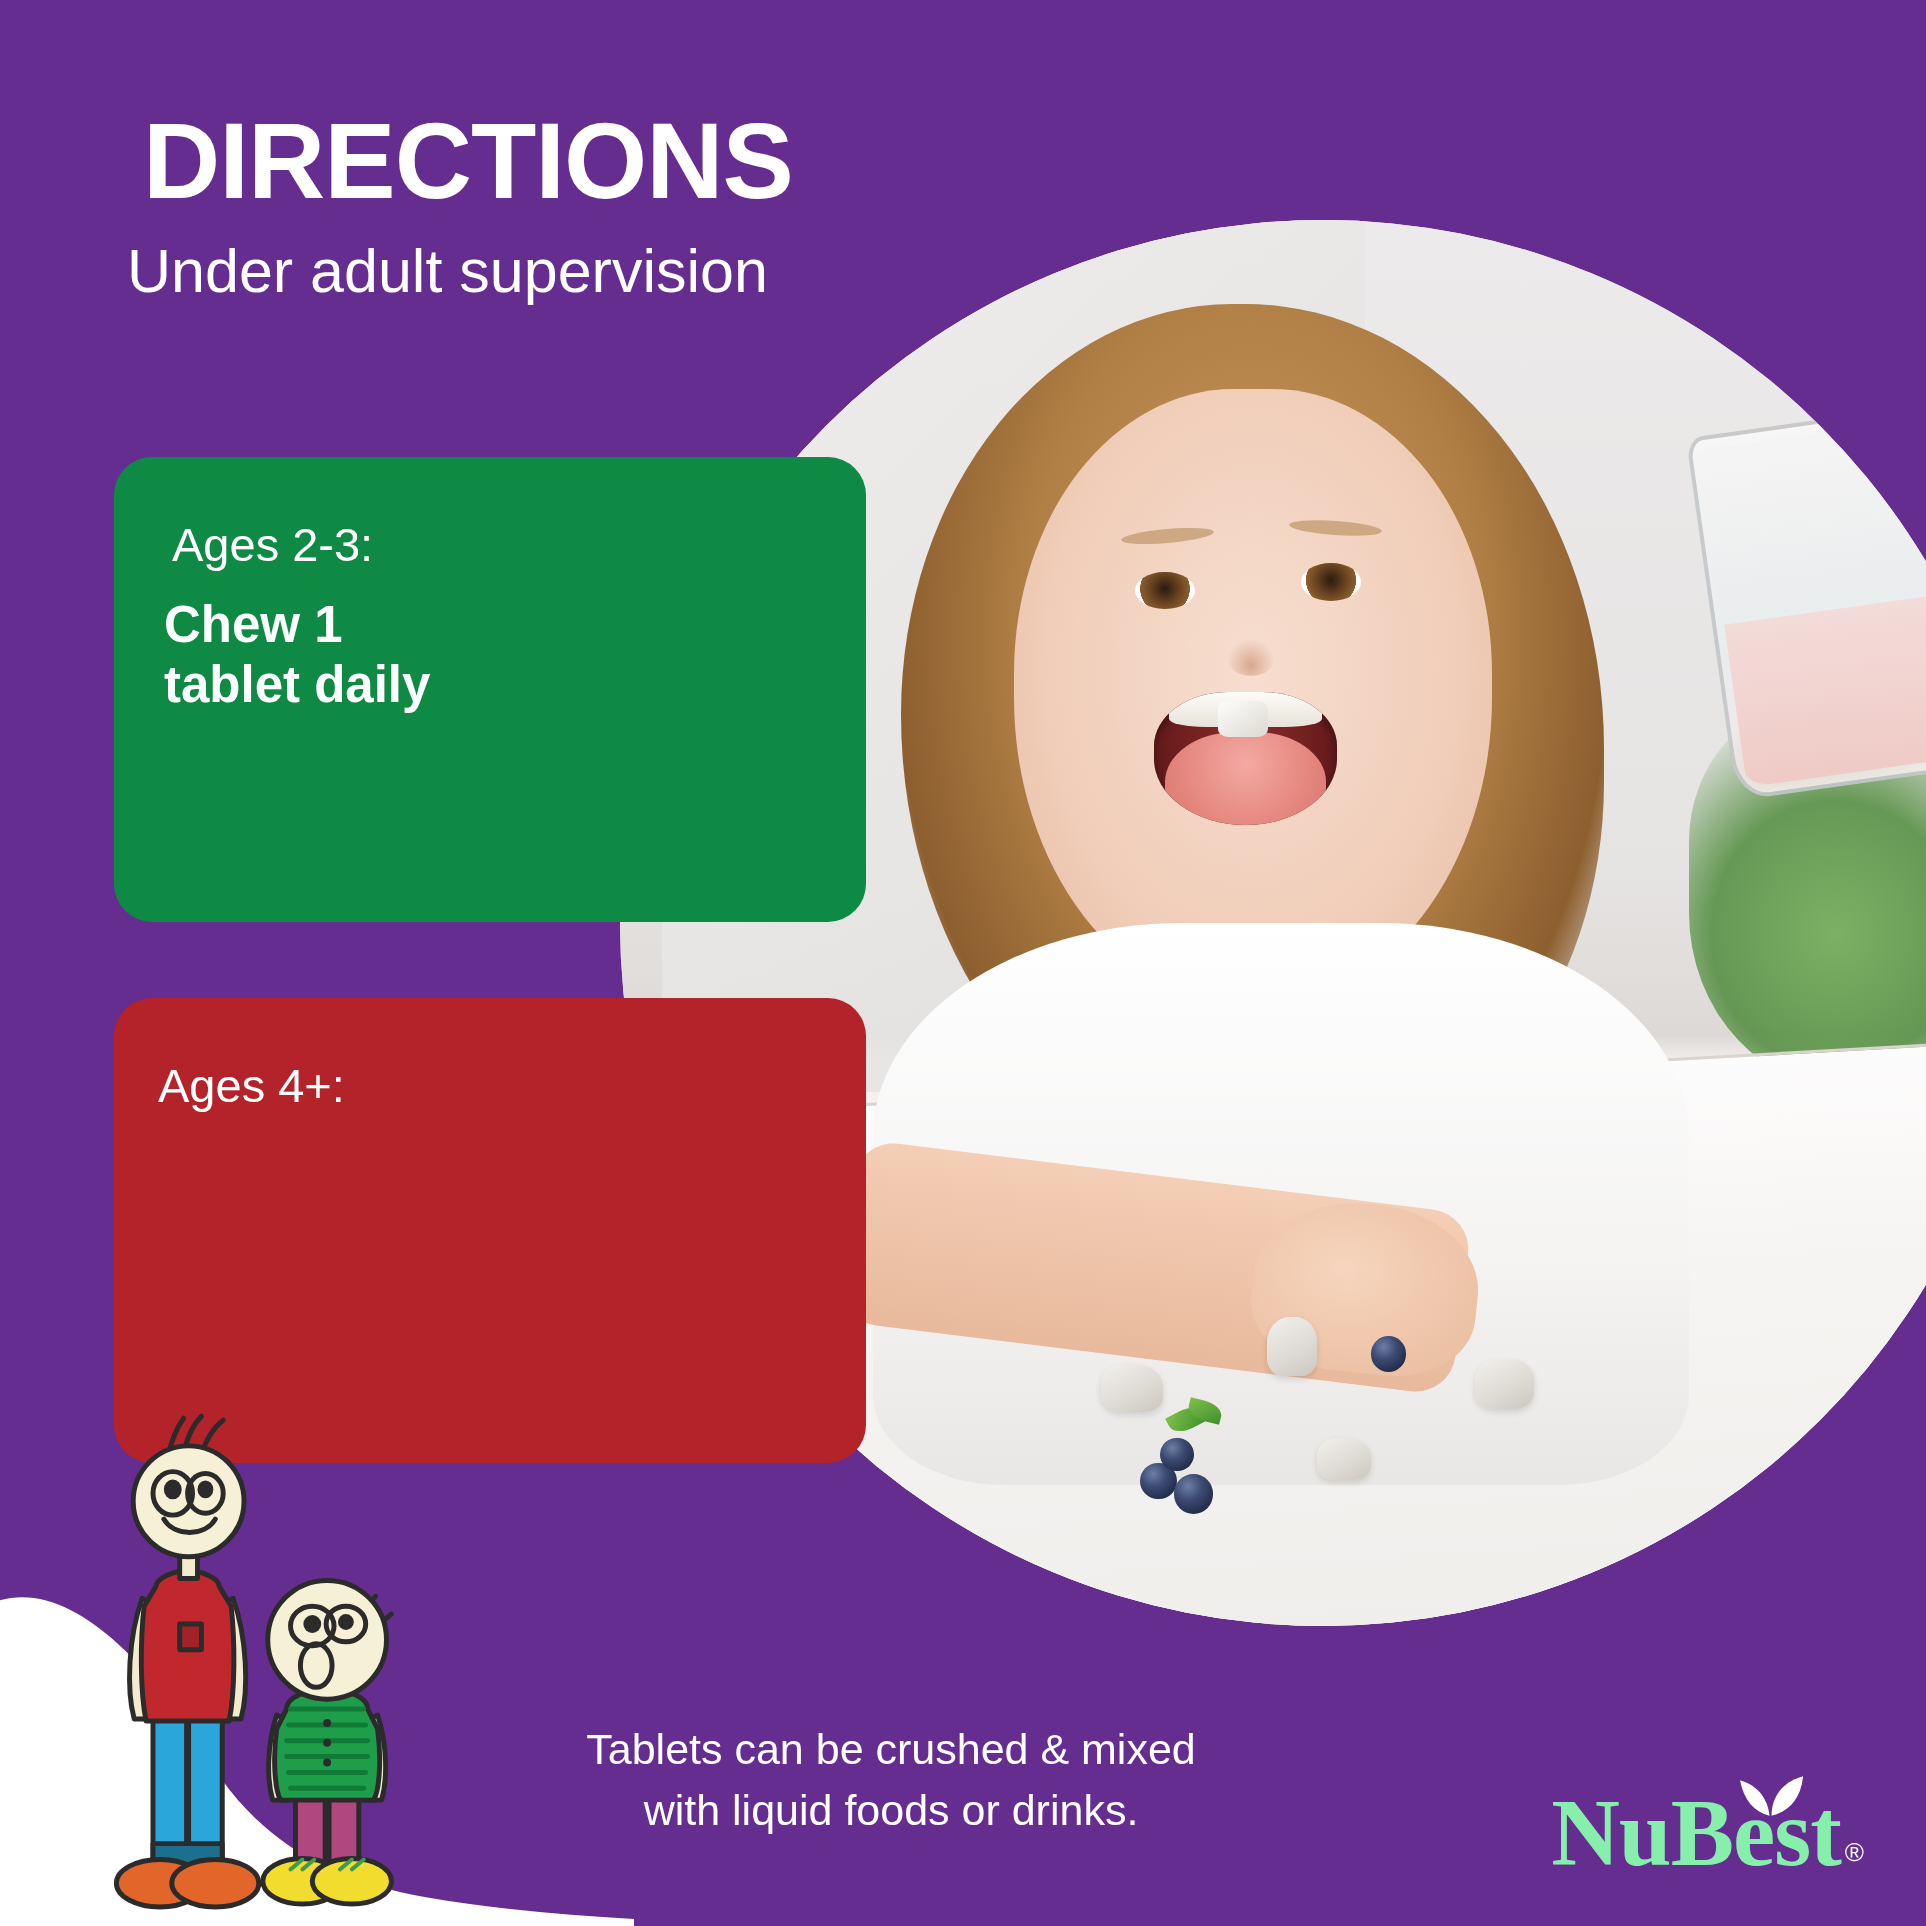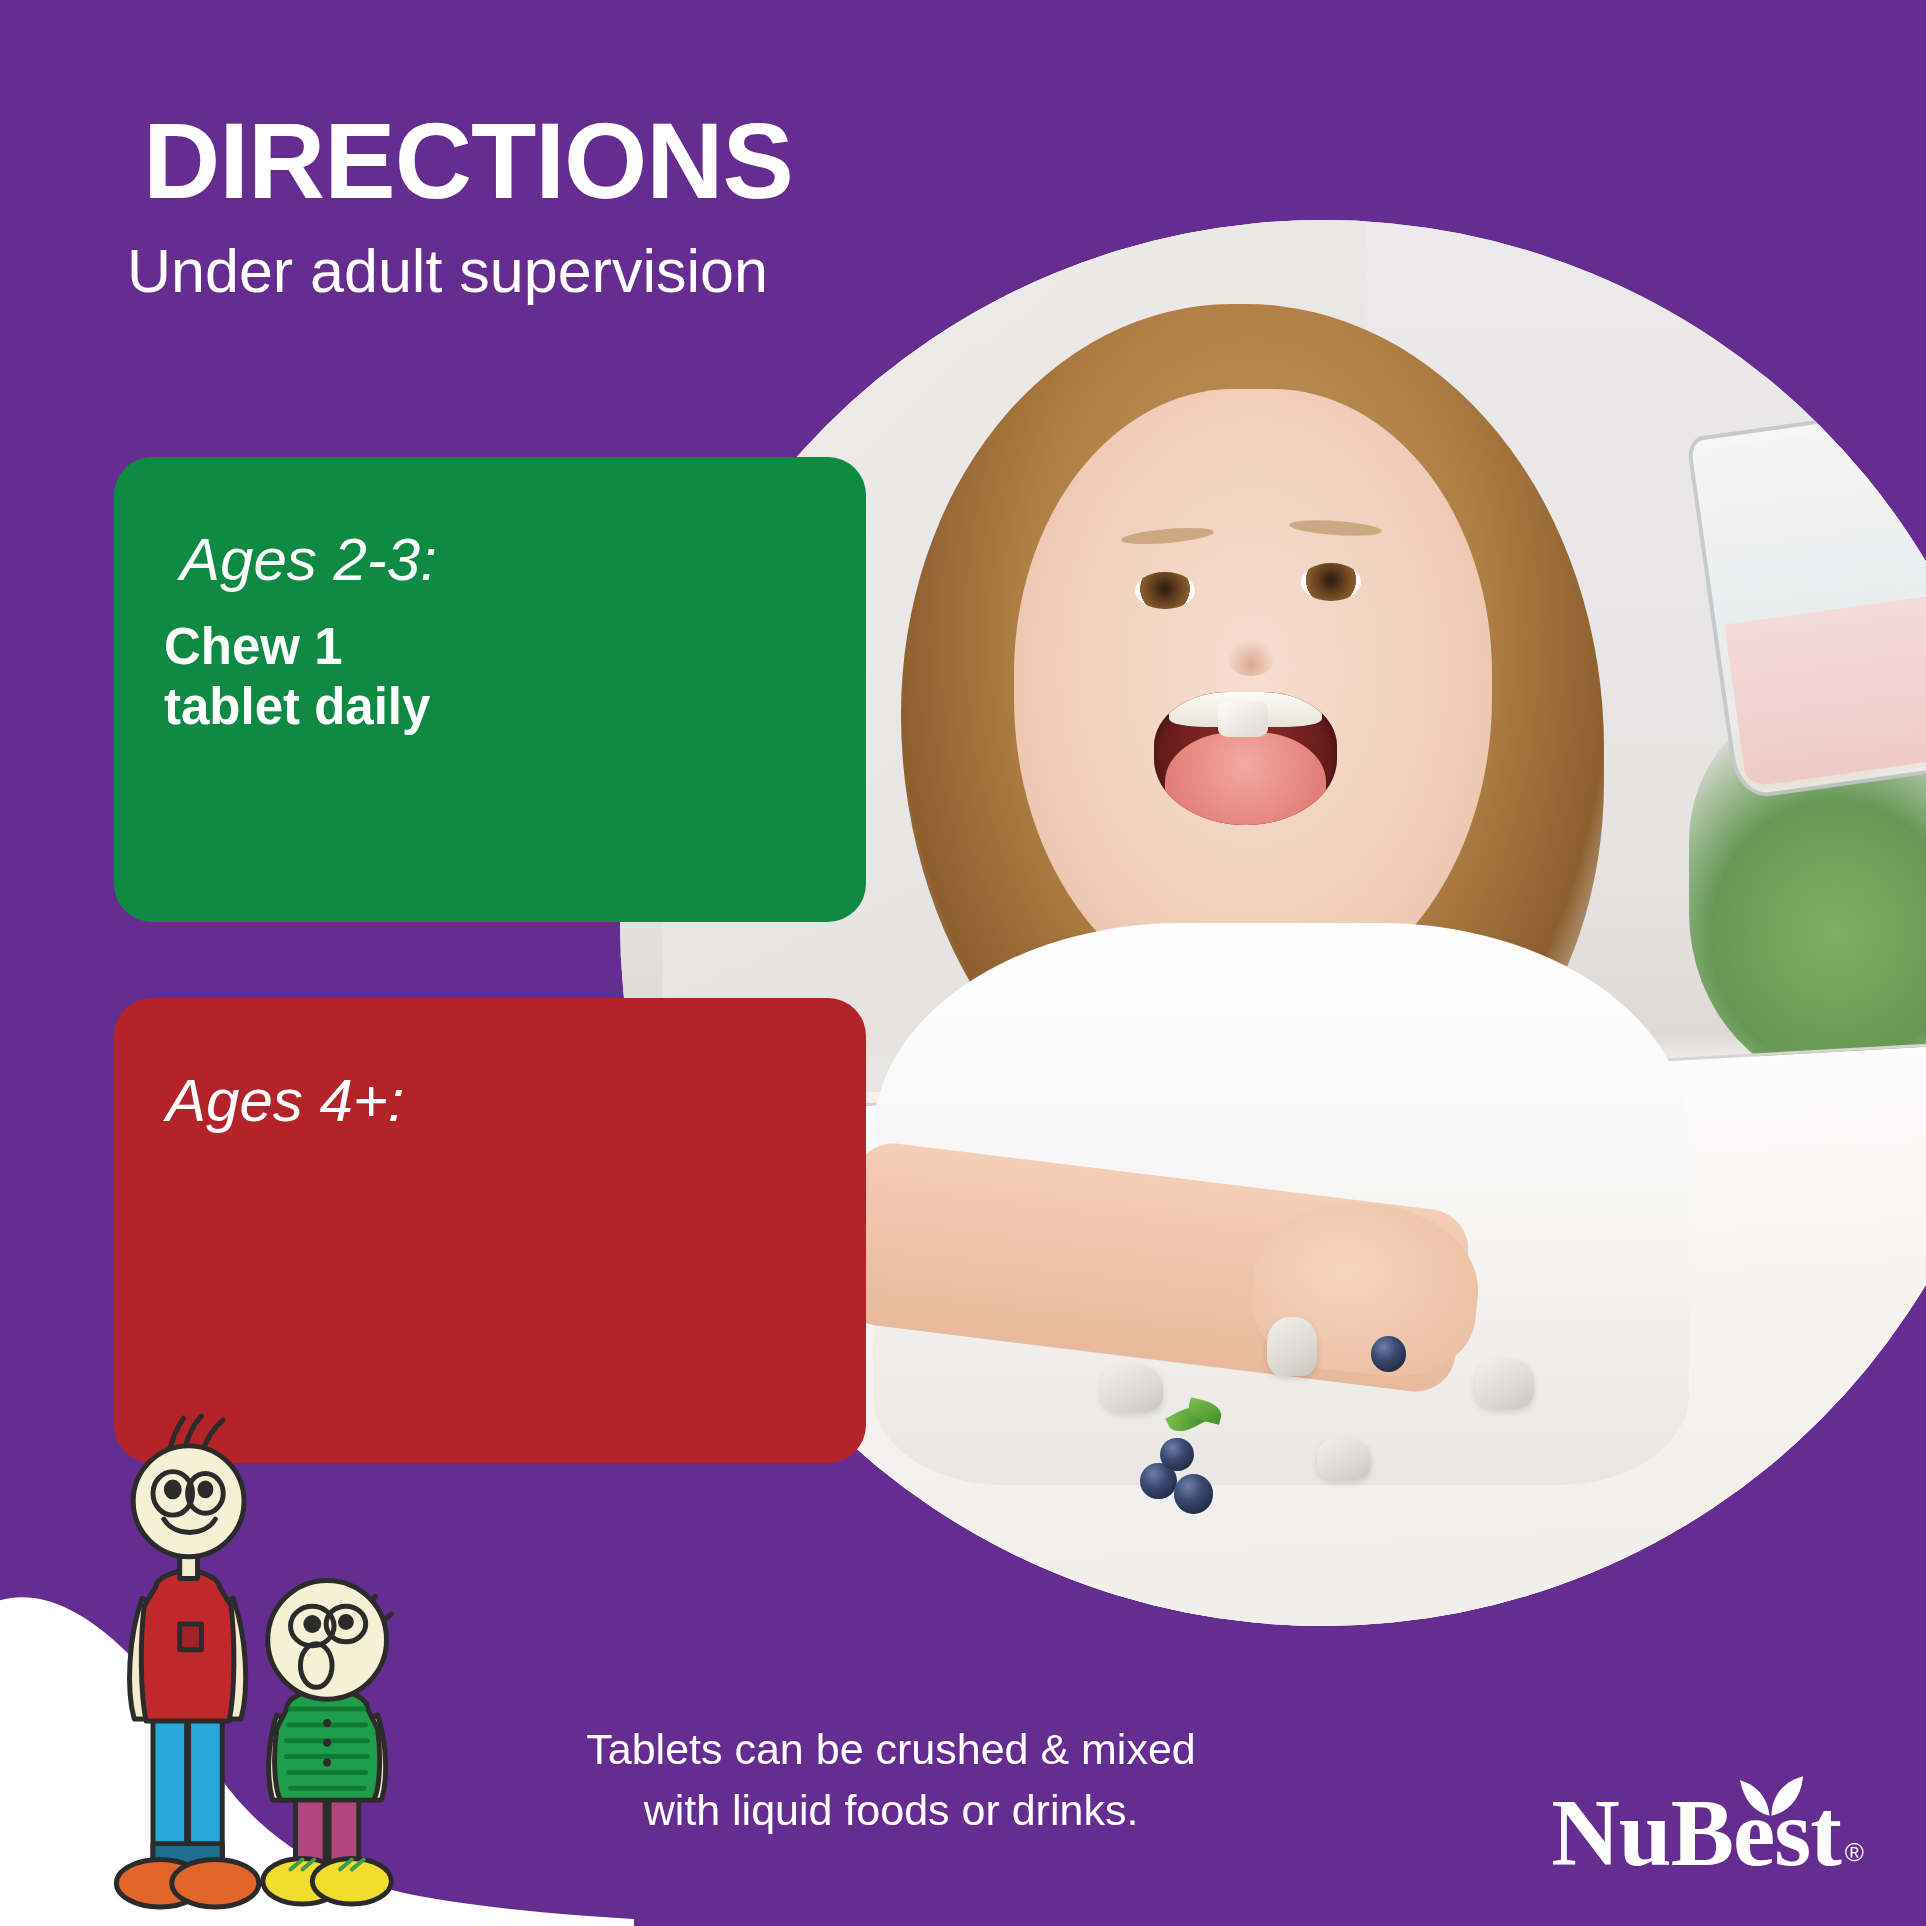--- a/index.html
+++ b/index.html
@@ -28,21 +28,21 @@
   .badge{
     position:absolute;
     left:114px;
     width:752px;
     border-radius:38px;
     padding:55px 0 48px 50px;
   }
   #badge-green{top:457px;height:465px;background:#0E8A44;}
   #badge-red{top:998px;height:465px;background:#B5232A;}
   .badge-age{
-    font-size:60px;line-height:1.05;font-weight:normal;margin:16px;font-style:italic;
+    font-size:47px;line-height:1.05;font-weight:normal;margin:8px;
   }
   .badge-dose{
     font-size:51px;line-height:1.17;font-weight:bold;margin:26px 0 0 0;
     white-space:pre-line;
   }
 
   
   #photo-circle{
     position:absolute;
     left:620px;top:220px;
@@ -193,21 +193,21 @@
   #note span{display:block;}
 
   
   #logo{
     position:absolute;right:63px;bottom:46px;
     display:flex;align-items:flex-end;
   }
   #logo-word{
     font-family:"Liberation Serif","DejaVu Serif",serif;
     font-weight:bold;font-size:95px;line-height:1;letter-spacing:-1px;
-    color:#ffffff;
+    color:#86efac;
   }
   #logo-reg{font-size:26px;line-height:1;margin:0 0 16px 4px;font-family:"Liberation Sans",sans-serif;}
   #logo-leaf{position:absolute;right:57px;bottom:63px;width:69px;height:46px;}
 </style>
 </head>
 <body>
 
 <div id="poster" style="background: rgb(102, 45, 145);">
 
   <div id="headline">

